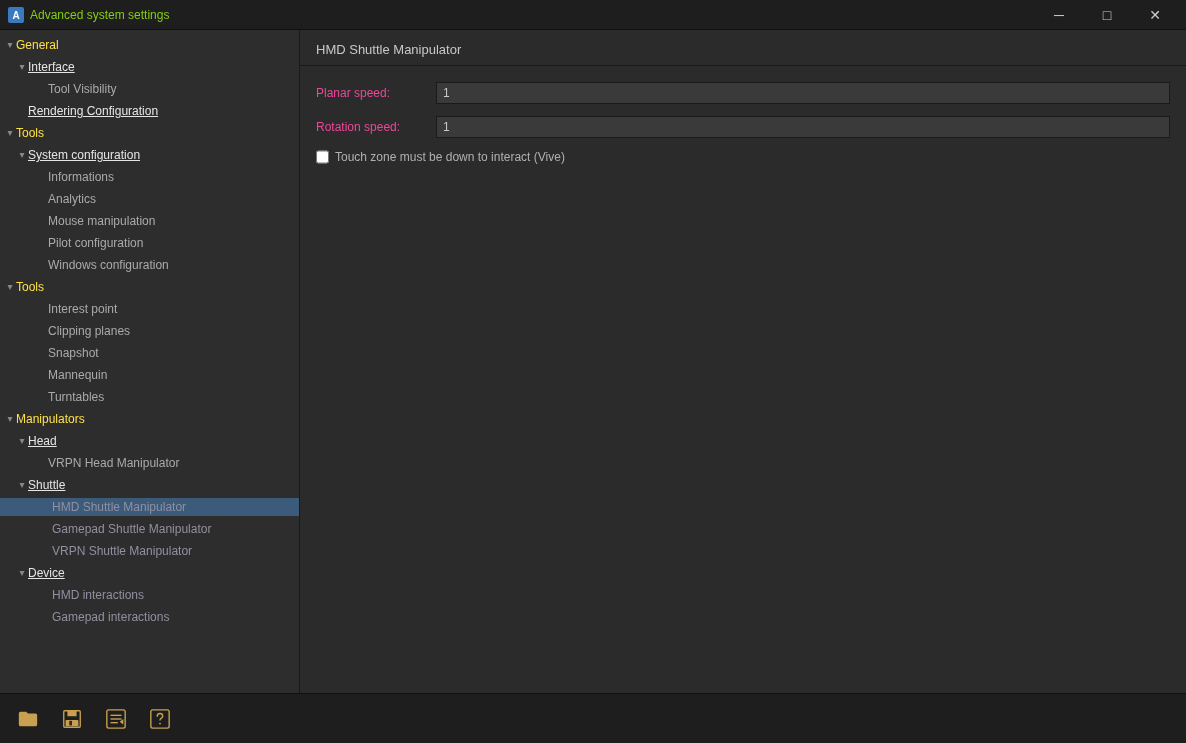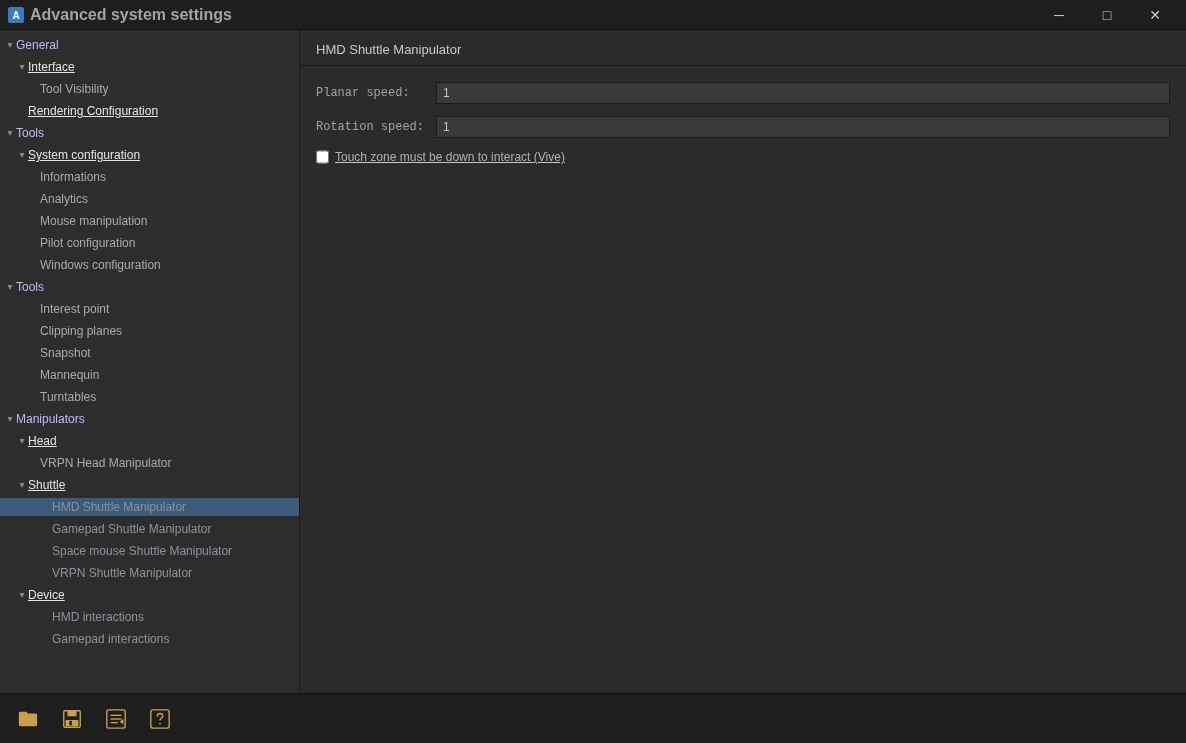--- a/index.html
+++ b/index.html
@@ -27,23 +27,22 @@
       user-select: none;
     }
     .title-bar-icon {
       width: 16px;
       height: 16px;
       margin-right: 6px;
       flex-shrink: 0;
     }
     .title-bar-text {
       flex: 1;
-      font-size: 16px;
-      color: #a3a3a3;
-      font-weight: bold;
+      font-size: 12px;
+      color: #84cc16;
     }
     .title-bar-controls {
       display: flex;
       gap: 2px;
     }
     .title-btn {
       width: 46px;
       height: 30px;
       background: transparent;
       border: none;
@@ -92,28 +91,28 @@
       width: 12px;
       height: 12px;
       font-size: 10px;
       color: #888;
       text-align: center;
       flex-shrink: 0;
     }
 
     .indent-0 { padding-left: 4px; }
     .indent-1 { padding-left: 16px; }
-    .indent-2 { padding-left: 28px; }
+    .indent-2 { padding-left: 36px; }
     .indent-3 { padding-left: 40px; }
 
     .item-text {
       font-size: 12px;
       color: #b8b8b8;
     }
-    .item-text.level0 { color: #c4b5fd; font-weight: 500; }
+    .item-text.level0 { color: #fde047; font-weight: 500; }
     .item-text.level1 { color: #e5e5e5; text-decoration: underline; }
     .item-text.level2 { color: #aaaaaa; }
     .item-text.level3 { color: #9090a0; }
 
     
     .content-area {
       flex: 1;
       background: #2b2b2b;
       padding: 0;
       overflow: auto;
@@ -131,41 +130,39 @@
       padding: 16px;
     }
 
     .form-row {
       display: flex;
       align-items: center;
       margin-bottom: 12px;
     }
     .form-label {
       width: 120px;
-      color: #a3a3a3;
-      font-size: 12px;
-      flex-shrink: 0;
-      font-family: Liberation Mono, monospace;
+      color: #ec4899;
+      font-size: 12px;
+      flex-shrink: 0;
     }
     .form-input {
       flex: 1;
       background: #3a3a3a;
       border: 1px solid #1a1a1a;
       color: #c8c8c8;
       padding: 3px 6px;
       font-size: 12px;
       height: 22px;
       outline: none;
     }
 
     .checkbox-row {
       display: flex;
       gap: 6px;
       margin-top: 8px;
-      text-decoration: underline;
     }
     .checkbox-row input[type="checkbox"] {
       accent-color: #5b8dc8;
     }
     .checkbox-label {
       color: #b0b0b0;
       font-size: 12px;
     }
 
     
@@ -348,26 +345,20 @@
       <div class="tree-item">
         <div class="tree-item-label selected indent-3">
           <span class="expand-arrow"></span>
           <span class="item-text level3">HMD Shuttle Manipulator</span>
         </div>
       </div>
       <div class="tree-item">
         <div class="tree-item-label indent-3">
           <span class="expand-arrow"></span>
           <span class="item-text level3">Gamepad Shuttle Manipulator</span>
-        </div>
-      </div>
-      <div class="tree-item">
-        <div class="tree-item-label indent-3">
-          <span class="expand-arrow"></span>
-          <span class="item-text level3">Space mouse Shuttle Manipulator</span>
         </div>
       </div>
       <div class="tree-item">
         <div class="tree-item-label indent-3">
           <span class="expand-arrow"></span>
           <span class="item-text level3">VRPN Shuttle Manipulator</span>
         </div>
       </div>
       <div class="tree-item">
         <div class="tree-item-label indent-1">

